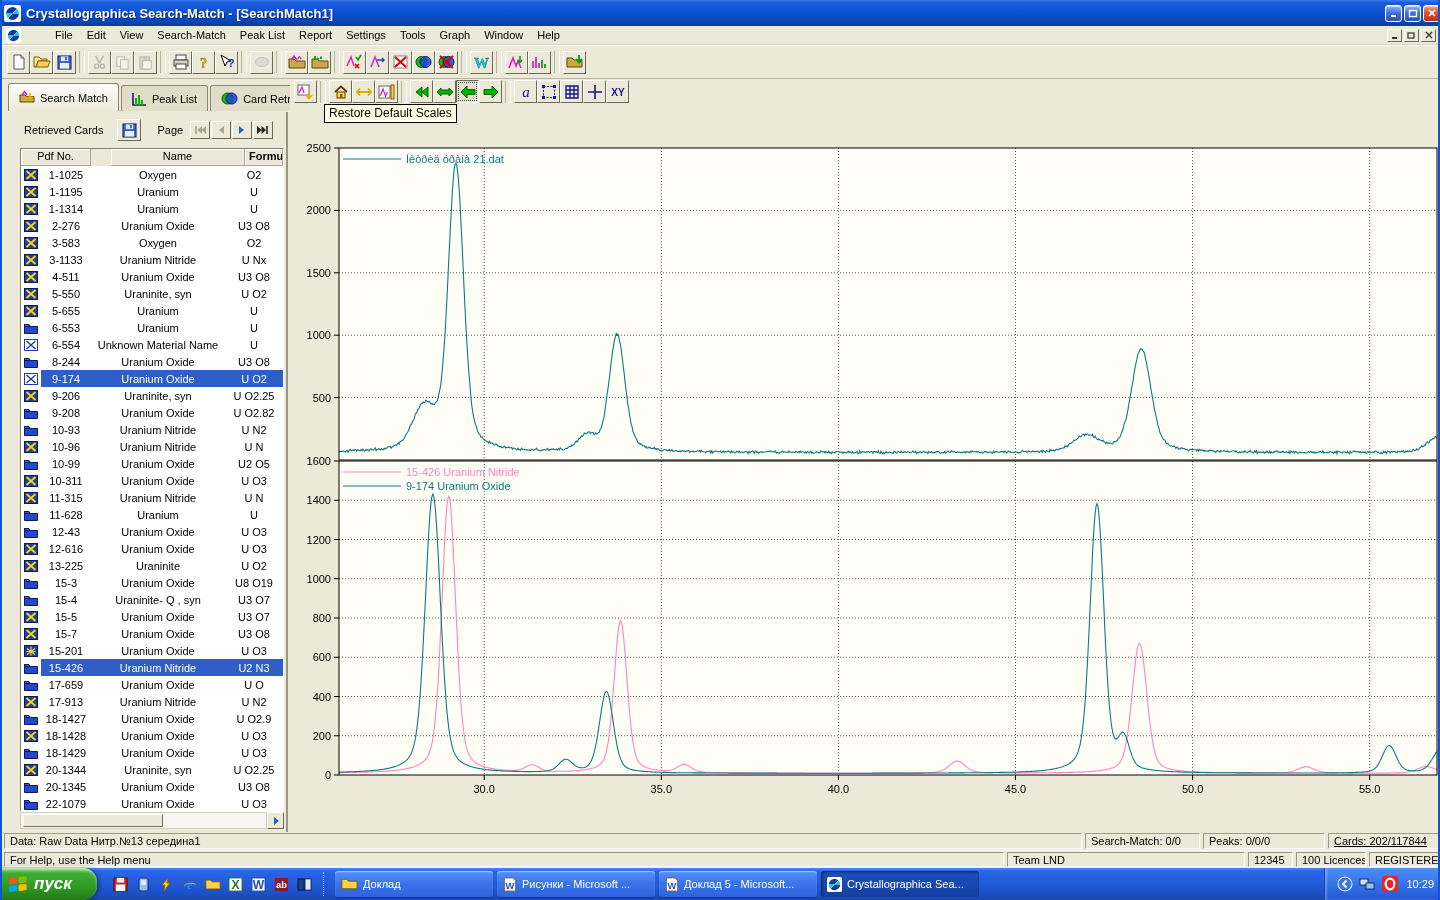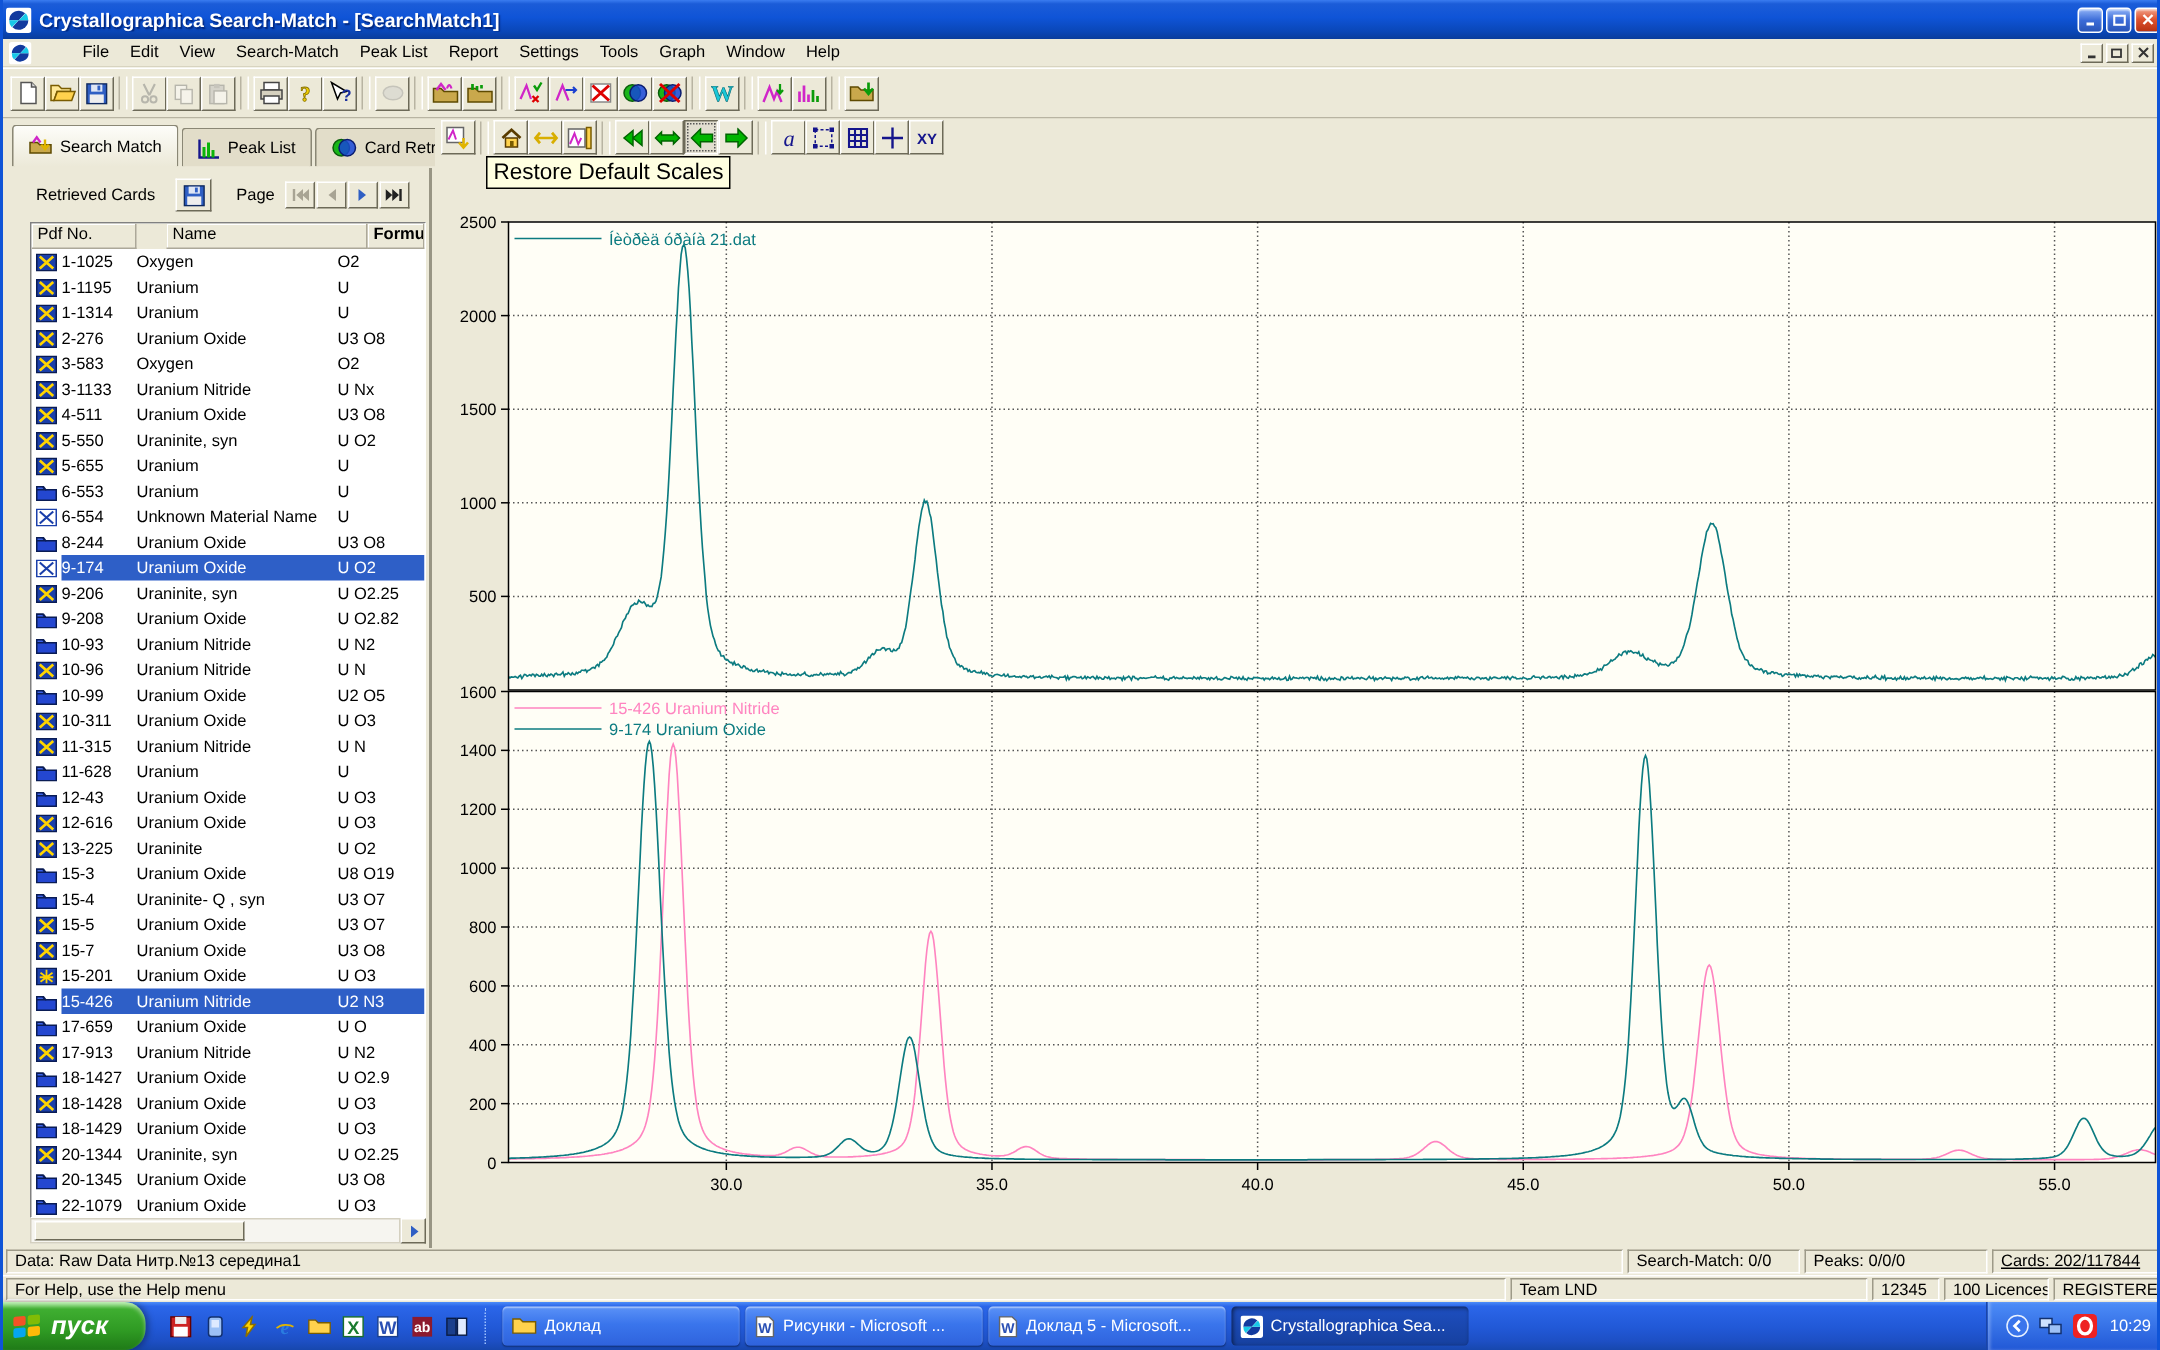--- a/index.html
+++ b/index.html
@@ -35,24 +35,24 @@
   .tb-sep{width:6px;height:22px;margin:0 3px;border-left:1px solid #b8b4a2;border-right:1px solid #fff;flex:0 0 auto;}
   .subbar{position:absolute;left:0;top:79px;width:1440px;height:33px;background:#ece9d8;}
   .graph-toolbar{position:absolute;left:292px;top:1px;display:flex;align-items:center;}
   
   .tabs{position:absolute;left:6px;top:4px;display:flex;align-items:flex-end;height:28px;width:282px;overflow:hidden;}
   .tab{height:26px;display:flex;align-items:center;gap:5px;padding:0 10px;border:1px solid #8a8775;
     border-bottom:none;border-radius:3px 3px 0 0;background:#e2ddc9;margin-right:2px;white-space:nowrap;}
   .tab.active{background:linear-gradient(180deg,#fdfdf9,#ece9d8);height:28px;}
   
   .tooltip{position:absolute;left:322px;top:104px;z-index:40;background:#ffffe1;border:1px solid #000;
-    padding:1px 4px 2px 4px;font-size:15px;white-space:nowrap;}
+    padding:1px 4px 2px 4px;font-size:12px;white-space:nowrap;}
   
   .left-panel{position:absolute;left:0;top:112px;width:286px;height:720px;background:#ece9d8;
-    border-right:2px solid #989584;}
+    border-right:2px solid #989584;text-align:center;}
   .cards-head{position:absolute;left:0;top:0;width:100%;height:36px;display:flex;align-items:center;}
   .cards-title{margin-left:22px;}
   .save-btn{width:24px;height:22px;margin-left:14px;background:#ece9d8;border:1px solid;border-color:#fff #6d6a58 #6d6a58 #fff;
     display:flex;align-items:center;justify-content:center;}
   .page-label{margin-left:16px;}
   .nav-btn{width:20px;height:18px;margin-left:1px;background:#ece9d8;border:1px solid;border-color:#fff #6d6a58 #6d6a58 #fff;
     display:flex;align-items:center;justify-content:center;}
   .nav-row{display:flex;margin-left:6px;}
   
   .cards-table{position:absolute;left:18px;top:36px;width:264px;height:664px;background:#fff;

